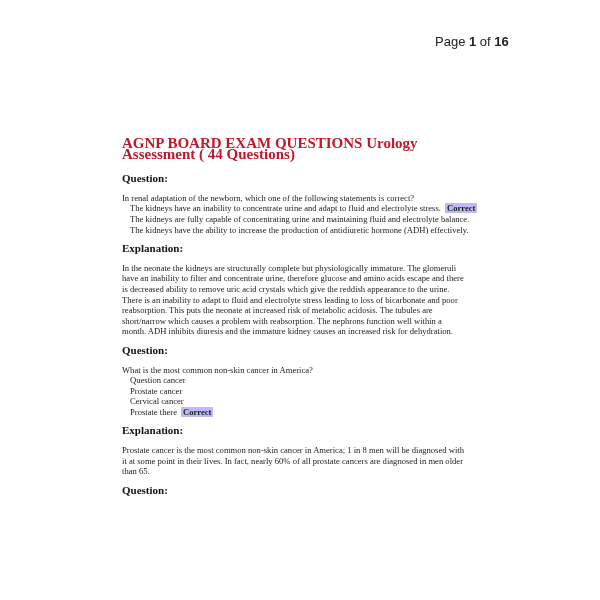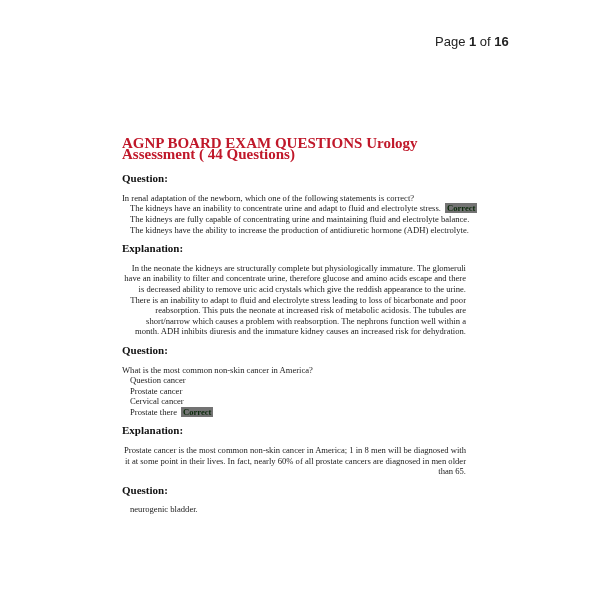--- a/index.html
+++ b/index.html
@@ -10,25 +10,25 @@
     }
     .page-num b { font-weight: bold; }
     .content {
       position: absolute; left: 122px; top: 138px; width: 360px;
       font-family: "Liberation Serif", serif; font-size: 8.6px; line-height: 10.6px; color: #222;
     }
     .doc-title {
       color: #c0182a; font-weight: bold; font-size: 15px; margin: 0 0 14px 0;
     }
     .heading { font-weight: bold; font-size: 11px; margin: 0 0 9px 0; color: #111; }
-    .para { margin: 0 16px 8px 0; text-align: right; }
+    .para { margin: 0 16px 8px 0; }
     .opt { padding-left: 8px; text-indent: 0; }
     .opt.wrap { padding-left: 0; text-indent: 8px; }
     .correct {
-      background: #737373; color: #0b2a0b; font-weight: bold; padding: 0 2px; margin-left: 4px;
+      background: #c4b5fd; color: #0b2a0b; font-weight: bold; padding: 0 2px; margin-left: 4px;
     }
     .block { margin-bottom: 8px; }
   </style>
 </head>
 <body>
 
 <div class="page-num">
   <span>Page</span>
   <b>1</b>
   <span>of</span>
@@ -36,33 +36,32 @@
 </div>
 
 <div class="content">
   <div class="doc-title">AGNP BOARD EXAM QUESTIONS Urology Assessment ( 44 Questions)</div>
 
   <div class="heading">Question:</div>
   <div class="block">
     <div>In renal adaptation of the newborn, which one of the following statements is correct?</div>
     <div class="opt wrap"><span>The kidneys have an inability to concentrate urine and adapt to fluid and electrolyte stress.</span><span class="correct">Correct</span></div>
     <div class="opt wrap">The kidneys are fully capable of concentrating urine and maintaining fluid and electrolyte balance.</div>
-    <div class="opt wrap">The kidneys have the ability to increase the production of antidiuretic hormone (ADH) electrolyte.</div>
+    <div class="opt wrap">The kidneys have the ability to increase the production of antidiuretic hormone (ADH) effectively.</div>
   </div>
   <div class="heading">Explanation:</div>
   <div class="para">In the neonate the kidneys are structurally complete but physiologically immature. The glomeruli have an inability to filter and concentrate urine, therefore glucose and amino acids escape and there is decreased ability to remove uric acid crystals which give the reddish appearance to the urine. There is an inability to adapt to fluid and electrolyte stress leading to loss of bicarbonate and poor reabsorption. This puts the neonate at increased risk of metabolic acidosis. The tubules are short/narrow which causes a problem with reabsorption. The nephrons function well within a month. ADH inhibits diuresis and the immature kidney causes an increased risk for dehydration.</div>
 
   <div class="heading">Question:</div>
   <div class="block">
     <div>What is the most common non-skin cancer in America?</div>
     <div class="opt">Question cancer</div>
     <div class="opt">Prostate cancer</div>
     <div class="opt">Cervical cancer</div>
     <div class="opt"><span>Prostate there</span><span class="correct">Correct</span></div>
   </div>
   <div class="heading">Explanation:</div>
   <div class="para">Prostate cancer is the most common non-skin cancer in America; 1 in 8 men will be diagnosed with it at some point in their lives. In fact, nearly 60% of all prostate cancers are diagnosed in men older than 65.</div>
 
   <div class="heading">Question:</div>
   <div class="block">
-    <div class="opt">neurogenic bladder.</div>
   </div>
 </div>
 
 </body></html>

